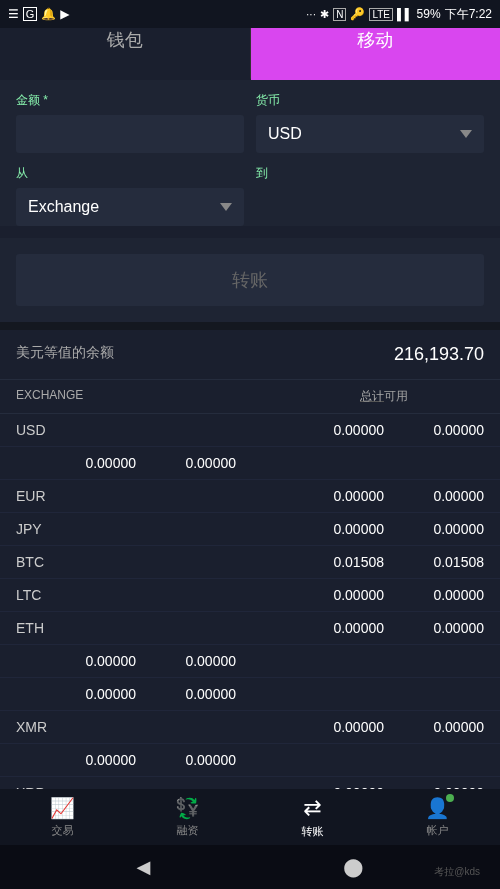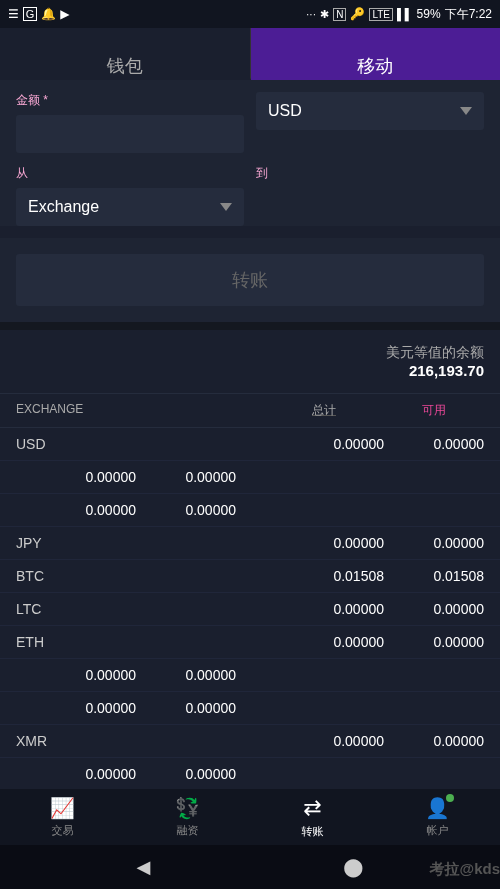--- a/index.html
+++ b/index.html
@@ -34,31 +34,31 @@
     
     .top-tabs {
       display: flex;
       width: 100%;
       height: 52px;
       background: #1a1f2e;
     }
     .tab {
       flex: 1;
       display: flex;
-      align-items: flex-end;
+      align-items: flex-start;
       justify-content: center;
       font-size: 18px;
       color: #aaa;
       cursor: pointer;
       border-bottom: 2px solid transparent;
     }
     .tab.active {
       color: #fff;
       border-bottom: 2px solid transparent;
-      background: #4c1d95;
+      background: #d946ef;
     }
     .tab:first-child {
       border-right: 1px solid #333;
     }
 
     
     .form-area {
       background: #1e2433;
       padding: 12px 16px 0 16px;
     }
@@ -67,21 +67,21 @@
       gap: 12px;
       margin-bottom: 12px;
     }
     .form-group {
       flex: 1;
       display: flex;
       flex-direction: column;
     }
     .form-label {
       font-size: 12px;
-      color: #f9a8d4;
+      color: #86efac;
       margin-bottom: 6px;
     }
     .form-control {
       background: #252c3d;
       border: none;
       border-radius: 3px;
       color: #fff;
       font-size: 16px;
       padding: 10px 12px;
       width: 100%;
@@ -137,32 +137,30 @@
       height: 8px;
       background: #141820;
     }
 
     
     .balance-section {
       background: #1a1f2e;
       padding: 14px 16px;
       display: flex;
       justify-content: space-between;
-      align-items: flex-end;
+      align-items: flex-start;
       border-bottom: 1px solid #252c3d;
-      flex-direction: column;
     }
     .balance-label {
       font-size: 14px;
       color: #aaa;
     }
     .balance-value {
-      font-size: 15px;
-      color: #fff;
-      font-weight: bold;
+      font-size: 18px;
+      color: #fff;
     }
 
     
     .table-section {
       background: #1a1f2e;
       padding: 0 0;
     }
     .table-header {
       display: flex;
       padding: 8px 16px;
@@ -171,29 +169,29 @@
     .col-name {
       flex: 1;
       font-size: 12px;
       color: #aaa;
       text-align: left;
     }
     .col-total {
       width: 120px;
       font-size: 12px;
       color: #aaa;
-      text-align: center;
+      text-align: right;
       text-decoration: underline;
       text-decoration-color: #555;
     }
     .col-available {
       width: 100px;
       font-size: 12px;
-      color: #ec4899;
-      text-align: center;
+      color: #a3a3a3;
+      text-align: left;
     }
     .table-row {
       display: flex;
       padding: 8px 16px;
       border-bottom: 1px solid #20263a;
     }
     .row-name {
       flex: 1;
       font-size: 14px;
       color: #ccc;
@@ -272,25 +270,24 @@
       justify-content: space-around;
       padding: 0 40px;
     }
     .sys-btn {
       font-size: 18px;
       color: #ccc;
       cursor: pointer;
     }
     .sys-watermark {
       position: absolute;
-      right: 0;
+      right: 20px;
       bottom: 10px;
-      font-size: 15px;
+      font-size: 10px;
       color: #555;
-      font-weight: bold;
     }
   </style>
 </head>
 <body>
 
 <div class="status-bar">
   <div class="status-left">
     <span>☰</span>
     <span style="border:1px solid #fff;padding:0 2px;font-size:11px;">G</span>
     <span>🔔</span>
@@ -318,20 +315,21 @@
 </div>
 
 <div class="form-area">
 
   <div style="display:flex; gap:12px; margin-bottom:12px;">
     <div class="form-group" style="flex:1;">
       <div class="form-label">金额 *</div>
       <input class="form-control amount-input" type="text" value="" style="background: rgb(37, 44, 61); border: none; border-radius: 3px; color: rgb(136, 136, 136); font-size: 16px; padding: 10px 12px; width: 100%;">
     </div>
     <div class="form-group" style="flex:1;">
+      <div class="form-label">货币</div>
       <div class="form-select">
         <span>USD</span>
         <div class="arrow-down"></div>
       </div>
     </div>
   </div>
 
   <div class="form-row">
     <div class="form-group">
       <div class="form-label">从</div>
@@ -367,20 +365,21 @@
       <div class="table-row">
       <span class="row-name">USD</span>
       <span class="row-total">0.00000</span>
       <span class="row-available">0.00000</span>
     </div>
       <div class="table-row">
       <span class="row-total">0.00000</span>
       <span class="row-available">0.00000</span>
     </div>
       <div class="table-row">
+      <span class="row-name">EUR</span>
       <span class="row-total">0.00000</span>
       <span class="row-available">0.00000</span>
     </div>
       <div class="table-row">
       <span class="row-name">JPY</span>
       <span class="row-total">0.00000</span>
       <span class="row-available">0.00000</span>
     </div>
       <div class="table-row">
       <span class="row-name">BTC</span>

